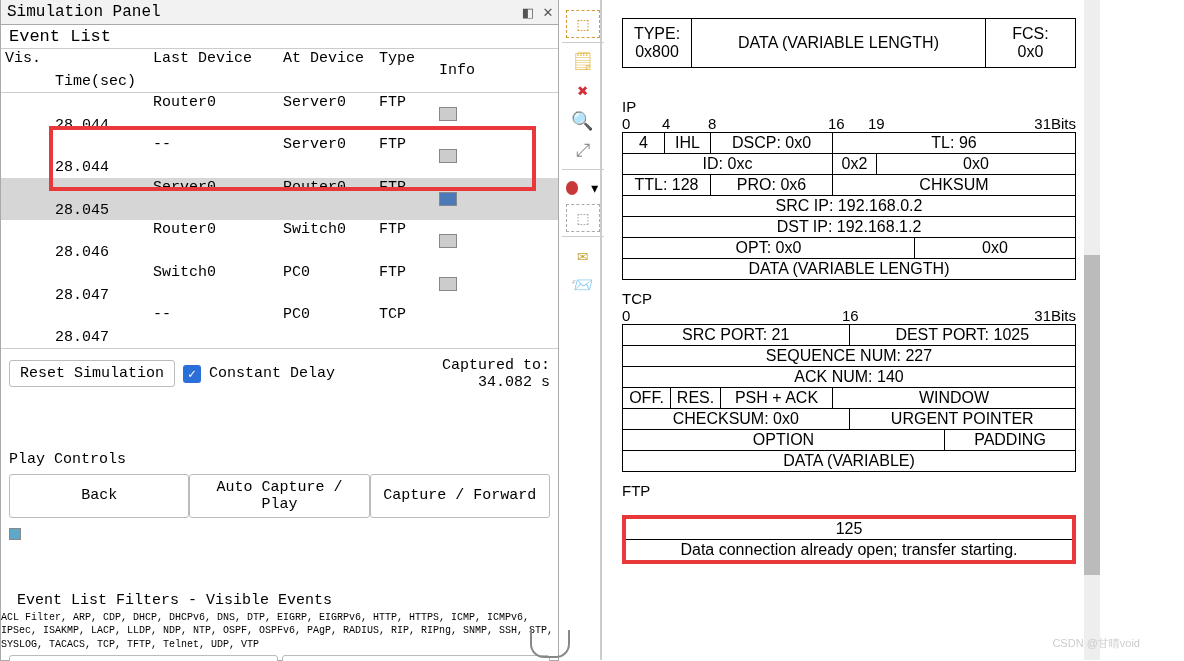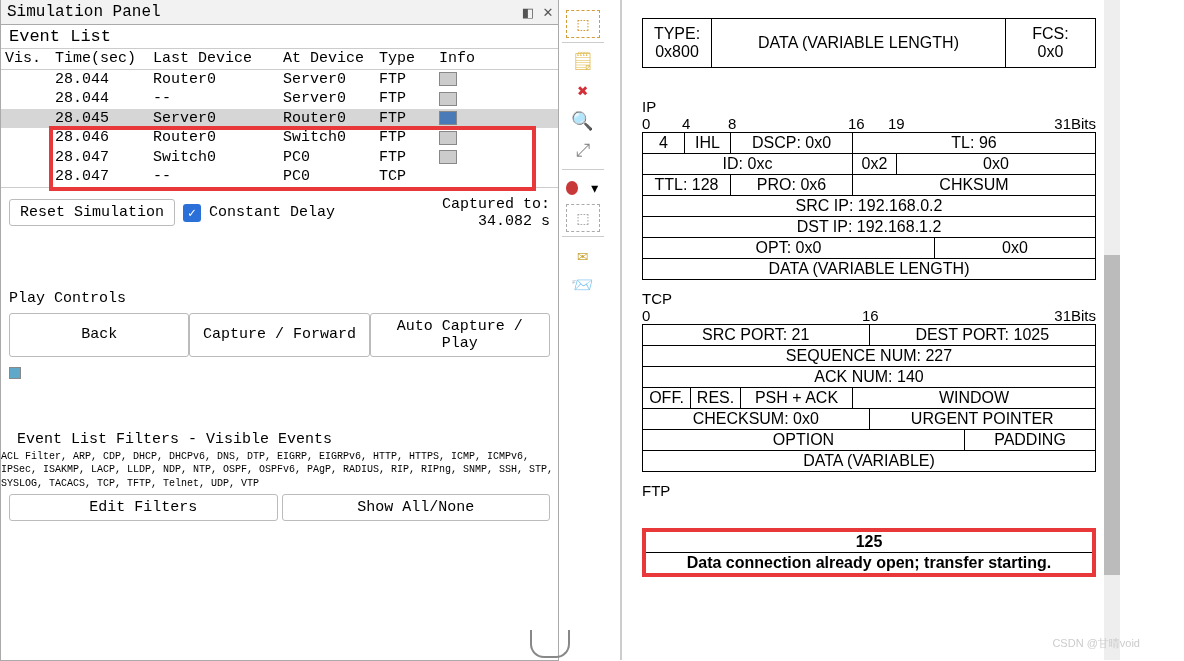--- a/index.html
+++ b/index.html
@@ -6,21 +6,21 @@
 body { font-family: "Courier New", monospace; font-size: 15px; background: #fff; width: 1184px; height: 661px; overflow: hidden; position: relative; }
 .left-panel { position: absolute; top: 0; left: 0; width: 559px; height: 661px; border: 1px solid #aaa; border-top: none; }
 .sim-title { display: flex; align-items: center; border-bottom: 1px solid #aaa; background: #f2f2f2; font-size: 16px; }
 .sim-title .t { flex: 1; padding: 3px 6px; font-family: "Courier New", monospace; }
 .sim-title .wbtn { width: 20px; text-align: center; font-family: Arial, sans-serif; font-size: 13px; color: #555; cursor: pointer; }
 .event-list-hdr { padding: 2px 8px; border-bottom: 1px solid #ccc; font-size: 17px; }
 .evt-table { width: 100%; }
 .evt-hdr, .evt-row { display: flex; font-size: 15px; padding: 0 4px; line-height: 1.3; }
 .evt-hdr { border-bottom: 1px solid #ccc; }
 .col-vis { width: 50px; }
-.col-time { width: 98px; }
+.col-time { width: 98px; margin-top: 23px; }
 .col-last { width: 130px; }
 .col-at { width: 96px; }
 .col-type { width: 60px; }
 .col-info { width: 50px; display: flex; align-items: center; }
 .sw { width: 18px; height: 14px; border: 1px solid #888; background: #ccc; display: inline-block; }
 .sw.blue { background: #4a7ab8; }
 .hl-box { position: absolute; left: 48px; top: 126px; width: 487px; height: 65px; border: 4px solid #e8383a; z-index: 3; pointer-events: none; }
 .sel-row { background: #d6d6d6; }
 .ctrls { display: flex; align-items: center; padding: 8px; border-top: 1px solid #ccc; gap: 8px; }
 .btn { background: #fff; border: 1px solid #bbb; border-radius: 3px; padding: 4px 10px; font-family: "Courier New", monospace; font-size: 15px; cursor: pointer; }
@@ -32,38 +32,38 @@
 .lq { width: 12px; height: 12px; background: #5fa8c9; border: 1px solid #888; margin: 6px 0 0 8px; }
 .filters-hdr { padding: 2px 16px; margin-top: 50px; font-size: 15px; }
 .filters-body { padding: 0 4px 0 0; font-family: "Courier New", monospace; font-size: 10px; line-height: 1.35; }
 .filters-btns { display: flex; padding: 4px 8px; gap: 4px; }
 .filters-btns .btn { flex: 1; text-align: center; }
 
 .toolbar { position: absolute; left: 562px; top: 8px; width: 42px; }
 .tb-btn { width: 34px; height: 28px; margin: 2px auto; display: flex; align-items: center; justify-content: center; font-size: 18px; }
 .tb-sep { height: 1px; background: #ccc; margin: 4px 0; }
 
-.right-panel { position: absolute; left: 620px; top: 0; width: 500px; height: 660px; border-left: 2px solid #ccc; padding-right: 4px; }
+.right-panel { position: absolute; left: 600px; top: 0; width: 500px; height: 660px; border-left: 2px solid #ccc; padding-right: 4px; }
 .scroll-v { position: absolute; right: 0; top: 0; width: 16px; height: 100%; background: #eee; }
 .scroll-thumb { width: 100%; background: #bbb; }
 
 .proto { font-family: Arial, sans-serif; font-size: 16px; }
 .proto-label { padding-left: 20px; margin-top: 10px; margin-bottom: 0px; font-family: Arial, sans-serif; }
 .bits-row { display: flex; padding: 0 20px; font-family: Arial, sans-serif; font-size: 15px; }
 .bits-row span.g { flex: 1; }
 .tbl { margin: 0 20px; border: 1px solid #000; }
 .tr { display: flex; border-bottom: 1px solid #000; }
 .tr:last-child { border-bottom: none; }
 .td { border-right: 1px solid #000; text-align: center; padding: 1px 4px; font-family: Arial, sans-serif; font-size: 16px; min-width: 0; white-space: nowrap; overflow: hidden; }
 .td:last-child { border-right: none; }
 
 .eth-row { display: flex; margin: 2px 20px 0 20px; font-family: Arial, sans-serif; font-size: 16px; }
 .eth-cell { border: 1px solid #000; text-align: center; padding: 6px 4px; }
 
-.ftp-box { margin: 17px 20px; border: 4px solid #e8383a; font-weight: bold; }
+.ftp-box { margin: 4px 20px; border: 4px solid #e8383a; }
 .ftp-box .tr { border-bottom: 1px solid #000; }
 .ftp-box .td { width: 100%; font-family: Arial, sans-serif; font-size: 16px; }
 
 .watermark { position: absolute; right: 44px; bottom: 10px; font-family: Arial, sans-serif; font-size: 11px; color: #ccc; }
 .dev-icon { position: absolute; left: 530px; top: 630px; width: 40px; height: 28px; border: 2px solid #888; border-bottom-left-radius: 14px; border-bottom-right-radius: 14px; border-top: none; }
 </style>
 </head>
 <body>
 
 <div class="left-panel">
@@ -152,22 +152,22 @@
     <div style="flex:1"></div>
     <div class="captured">
       <div>Captured to:</div>
       <div>34.082 s</div>
     </div>
   </div>
 
   <div class="play-hdr">Play Controls</div>
   <div class="play-row">
     <button class="btn">Back</button>
+    <button class="btn">Auto Capture / Play</button>
     <button class="btn">Capture / Forward</button>
-    <button class="btn">Auto Capture / Play</button>
   </div>
   <div class="lq"></div>
 
   <div class="filters-hdr">Event List Filters - Visible Events</div>
   <div class="filters-body">ACL Filter, ARP, CDP, DHCP, DHCPv6, DNS, DTP, EIGRP, EIGRPv6, HTTP, HTTPS, ICMP, ICMPv6, IPSec, ISAKMP, LACP, LLDP, NDP, NTP, OSPF, OSPFv6, PAgP, RADIUS, RIP, RIPng, SNMP, SSH, STP, SYSLOG, TACACS, TCP, TFTP, Telnet, UDP, VTP</div>
   <div class="filters-btns">
     <button class="btn">Edit Filters</button>
     <button class="btn">Show All/None</button>
   </div>
 </div>

